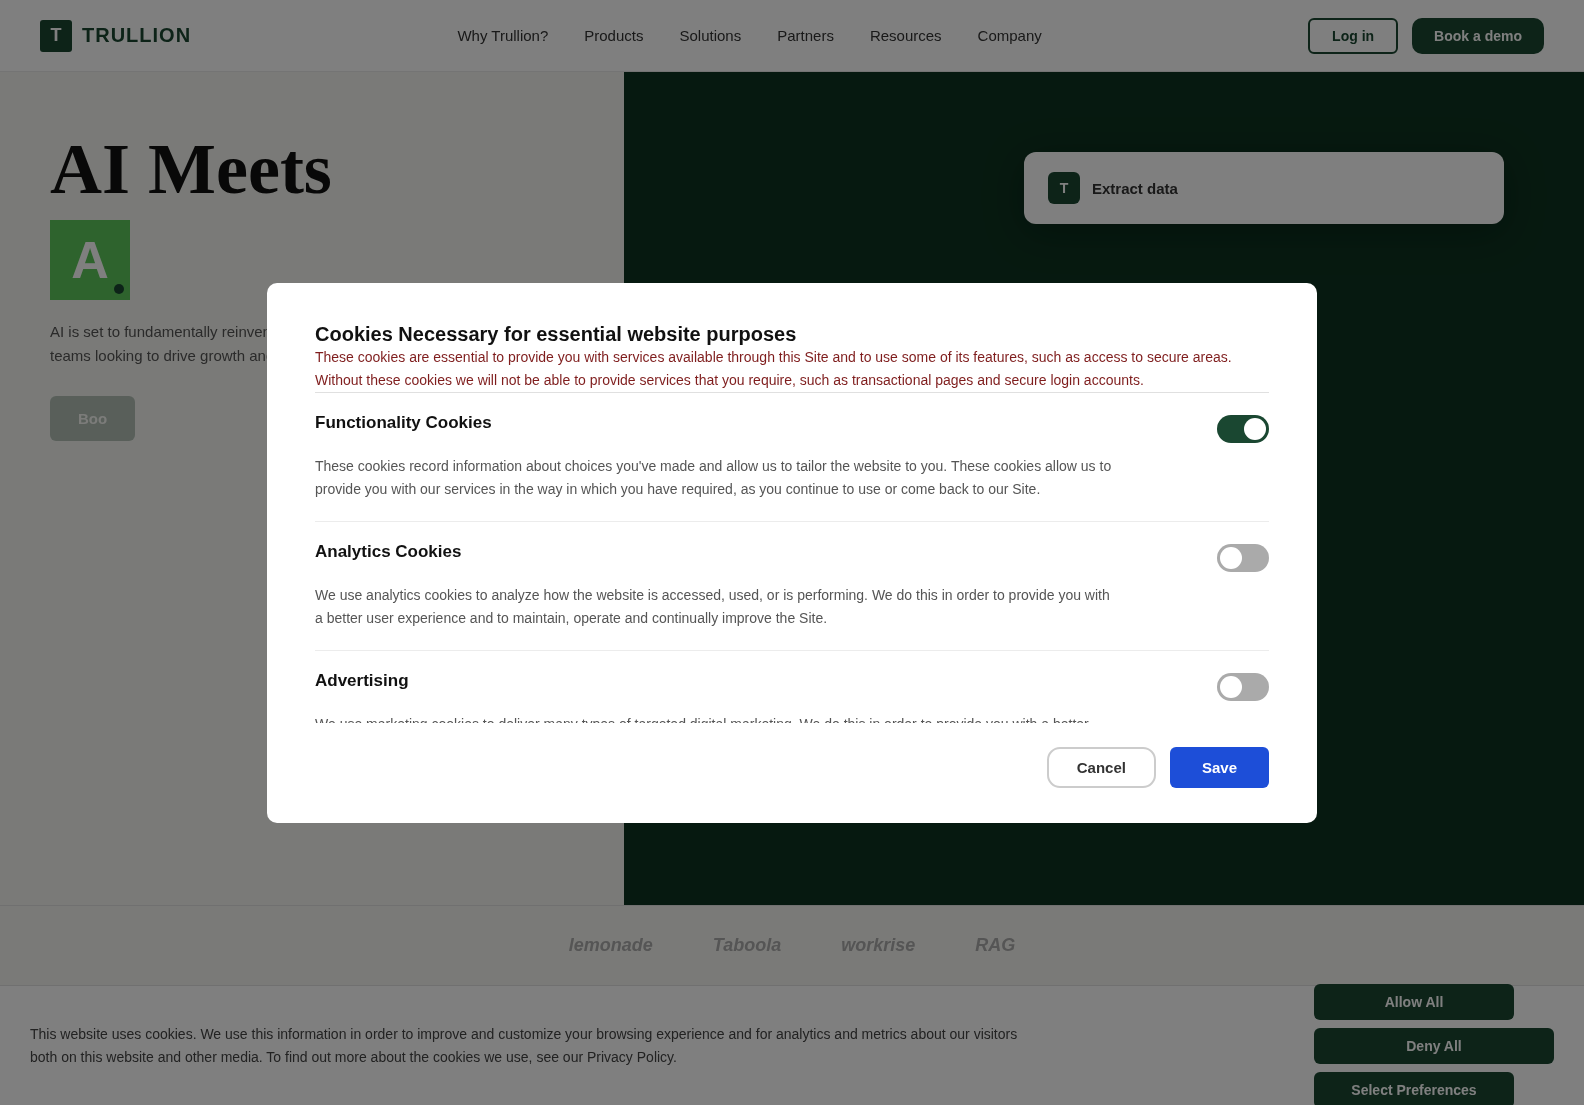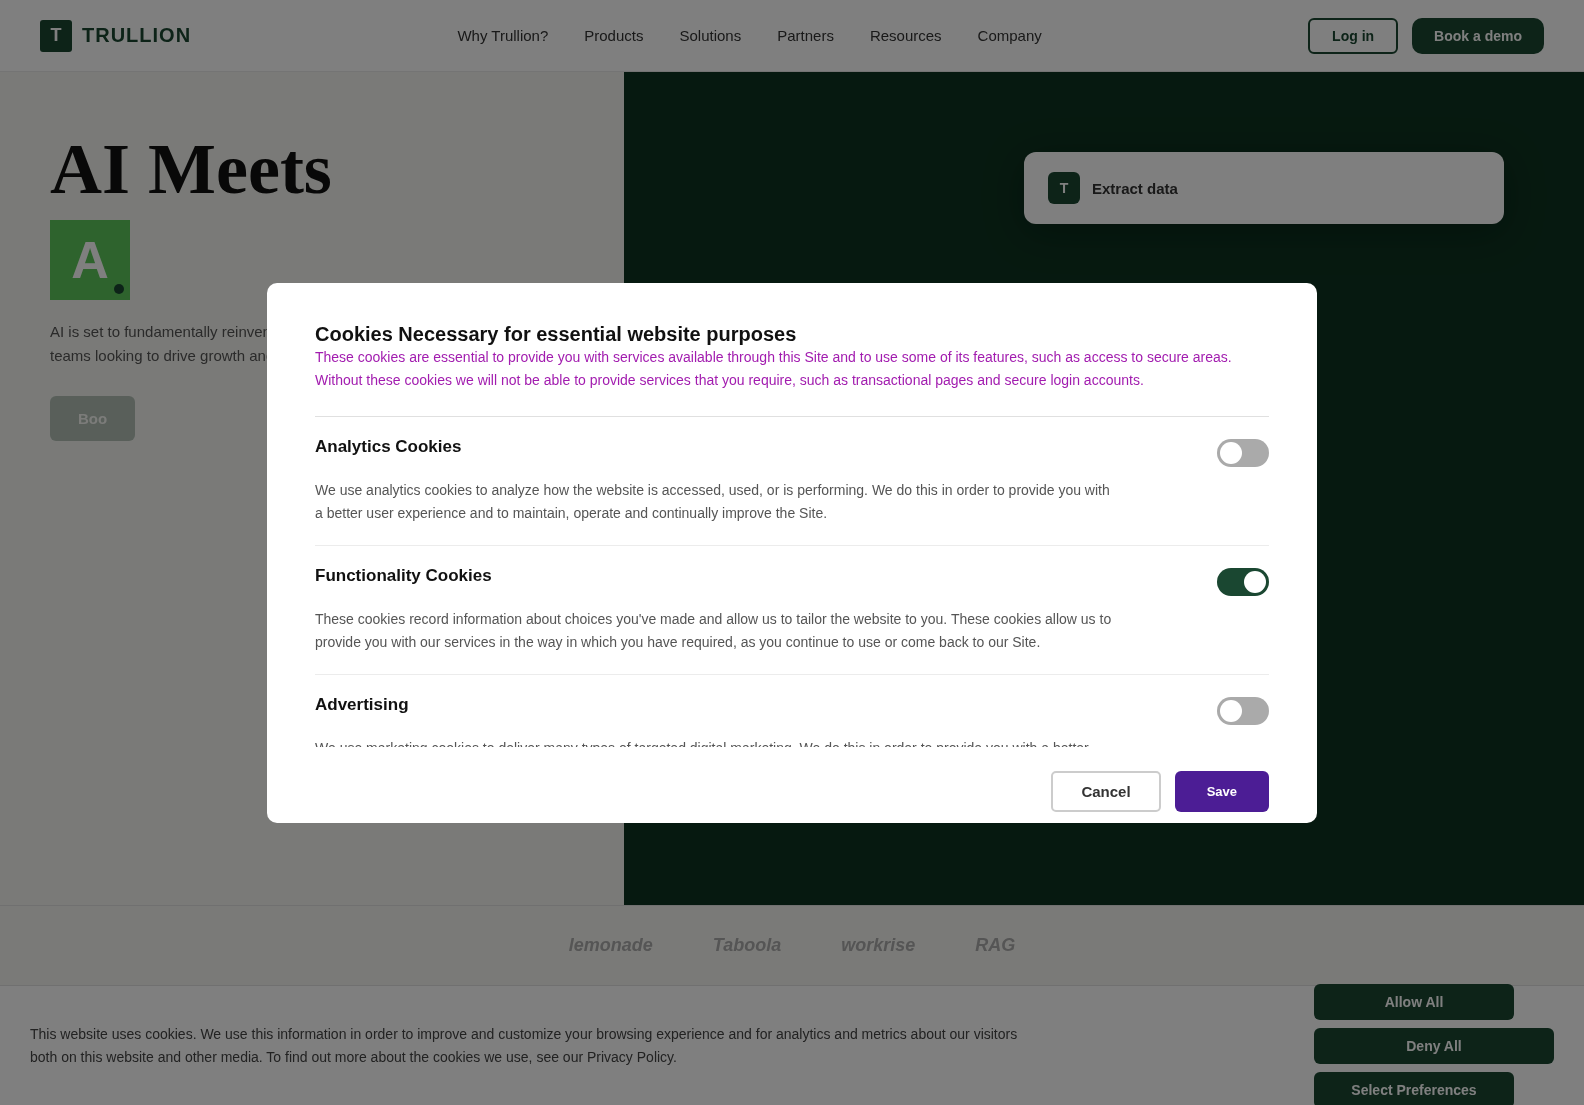--- a/index.html
+++ b/index.html
@@ -117,21 +117,21 @@
     .modal {
       background: #fff; border-radius: 10px; width: 1050px; max-width: 90%;
       padding: 40px 48px; position: relative; max-height: 540px;
     }
 
     
     .cookies-essential-title {
       font-size: 20px; font-weight: 700; color: #111; 
     }
     .cookies-essential-desc {
-      font-size: 14px; color: #a21caf; line-height: 1.65; margin-bottom: 24px;
+      font-size: 14px; color: #7f1d1d; line-height: 1.65; 
     }
     .cookie-divider { border: none; border-top: 1px solid #e0e0e0; margin: 0 0 20px 0; }
 
     
     .cookies-scroll-area {
       height: 310px; overflow-y: scroll; margin-right: -10px; padding-right: 10px;
     }
     .cookies-scroll-area::-webkit-scrollbar { width: 8px; }
     .cookies-scroll-area::-webkit-scrollbar-track { background: #f0f0f0; border-radius: 4px; }
     .cookies-scroll-area::-webkit-scrollbar-thumb { background: #bbb; border-radius: 4px; }
@@ -158,25 +158,25 @@
     }
     .toggle-knob.on { left: 27px; }
     .toggle-knob.off { left: 3px; }
 
     
     .modal-footer {
       display: flex; justify-content: flex-end; gap: 14px; margin-top: 24px;
     }
     .btn-cancel {
       border: 2px solid #ccc; background: transparent; color: #333;
-      padding: 10px 28px; border-radius: 5px; font-size: 15px; font-weight: 600; cursor: pointer;
+      padding: 10px 28px; border-radius: 13px; font-size: 15px; font-weight: 600; cursor: pointer;
     }
     .btn-save {
-      background: #4c1d95; color: #fff; border: none;
-      padding: 10px 32px; border-radius: 6px; font-size: 13px; font-weight: 600; cursor: pointer;
+      background: #1d4ed8; color: #fff; border: none;
+      padding: 10px 32px; border-radius: 6px; font-size: 15px; font-weight: 600; cursor: pointer;
     }
   </style>
 </head>
 <body>
 
 <div class="bg-page"></div>
 
 <nav class="navbar">
   <div class="navbar-logo">
     <div class="logo-icon">T</div>
@@ -235,47 +235,47 @@
 </div>
 
 <div class="modal-overlay">
   <div class="modal">
 
     <div class="cookies-essential-title">Cookies Necessary for essential website purposes</div>
     <div class="cookies-essential-desc">These cookies are essential to provide you with services available through this Site and to use some of its features, such as access to secure areas. Without these cookies we will not be able to provide services that you require, such as transactional pages and secure login accounts.</div>
     <hr class="cookie-divider">
 
     <div class="cookies-scroll-area">
+
+      <div class="cookie-section">
+        <div class="cookie-section-header">
+          <span class="cookie-section-title">Functionality Cookies</span>
+          <div class="toggle">
+            <div class="toggle-track on">
+              <div class="toggle-knob on"></div>
+            </div>
+          </div>
+        </div>
+        <div class="cookie-section-desc">These cookies record information about choices you've made and allow us to tailor the website to you. These cookies allow us to provide you with our services in the way in which you have required, as you continue to use or come back to our Site.</div>
+      </div>
 
       <div class="cookie-section">
         <div class="cookie-section-header">
           <span class="cookie-section-title">Analytics Cookies</span>
           <div class="toggle">
             <div class="toggle-track off">
               <div class="toggle-knob off"></div>
             </div>
           </div>
         </div>
         <div class="cookie-section-desc">We use analytics cookies to analyze how the website is accessed, used, or is performing. We do this in order to provide you with a better user experience and to maintain, operate and continually improve the Site.</div>
       </div>
 
       <div class="cookie-section">
         <div class="cookie-section-header">
-          <span class="cookie-section-title">Functionality Cookies</span>
-          <div class="toggle">
-            <div class="toggle-track on">
-              <div class="toggle-knob on"></div>
-            </div>
-          </div>
-        </div>
-        <div class="cookie-section-desc">These cookies record information about choices you've made and allow us to tailor the website to you. These cookies allow us to provide you with our services in the way in which you have required, as you continue to use or come back to our Site.</div>
-      </div>
-
-      <div class="cookie-section">
-        <div class="cookie-section-header">
           <span class="cookie-section-title">Advertising</span>
           <div class="toggle">
             <div class="toggle-track off">
               <div class="toggle-knob off"></div>
             </div>
           </div>
         </div>
         <div class="cookie-section-desc">We use marketing cookies to deliver many types of targeted digital marketing. We do this in order to provide you with a better user experience and to maintain, operate and continually improve the Site. The cookie store user information and behavior information, which allows advertising services to target audience according to</div>
       </div>
 

